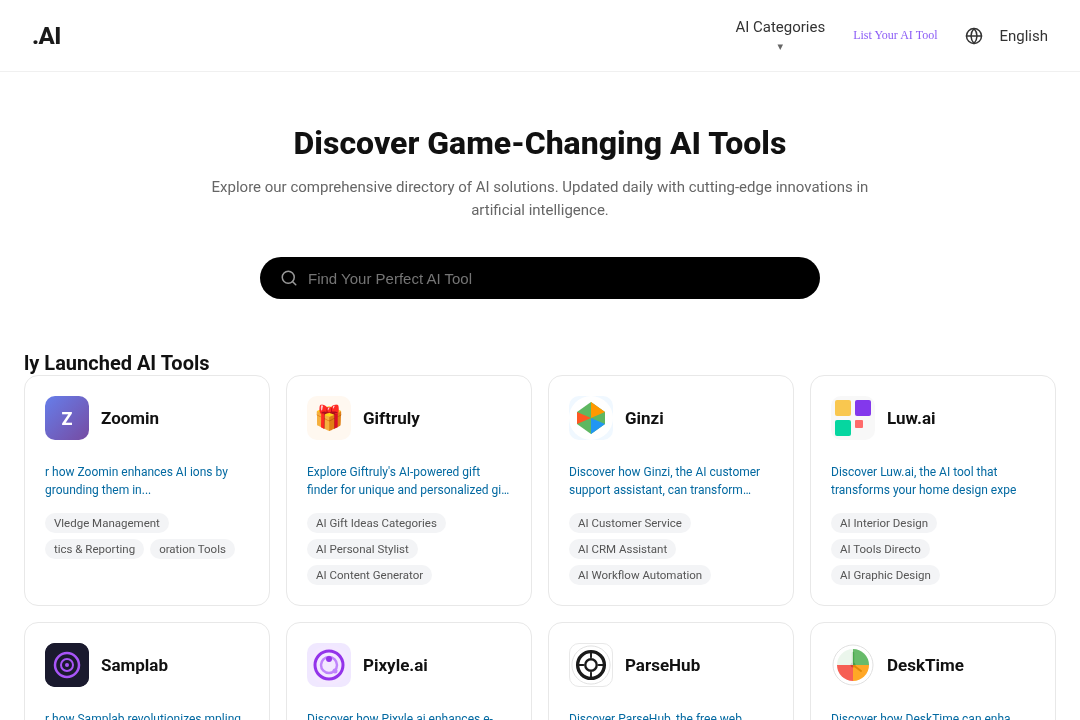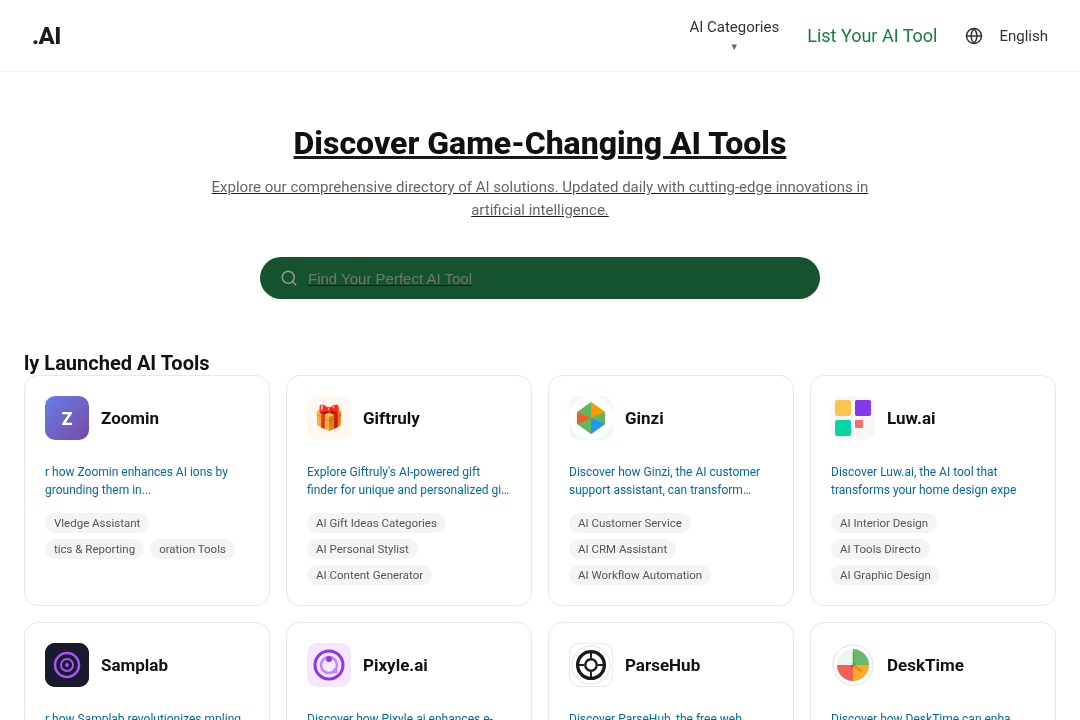--- a/index.html
+++ b/index.html
@@ -39,63 +39,63 @@
       color: #333;
       cursor: pointer;
       white-space: nowrap;
       flex-direction: column;
     }
     .chevron {
       font-size: 11px;
       color: #666;
     }
     .nav-list-tool {
-      font-size: 18px;
-      color: #15803d;
+      font-size: 12px;
+      color: #8b5cf6;
       cursor: pointer;
+      font-family: Liberation Serif, serif;
     }
     .nav-lang {
       display: flex;
       align-items: center;
       gap: 16px;
       font-size: 15px;
       color: #333;
       cursor: pointer;
     }
     .globe-icon {
       width: 18px;
       height: 18px;
     }
 
     
     .hero {
       text-align: center;
       padding: 52px 32px 36px;
       background: #fff;
-      text-decoration: underline;
     }
     .hero-title {
       font-size: 32px;
       font-weight: 800;
       color: #111;
       margin-bottom: 14px;
     }
     .hero-subtitle {
       font-size: 15px;
       color: #666;
       max-width: 680px;
       margin: 0 auto 36px;
       line-height: 1.5;
     }
     .search-bar {
       display: flex;
       align-items: center;
       max-width: 560px;
       margin: 0 auto;
-      background: #14532d;
+      background: #000000;
       border-radius: 28px;
       padding: 12px 20px;
       gap: 10px;
     }
     .search-icon-svg {
       color: #999;
       flex-shrink: 0;
     }
     .search-input {
       border: none;
@@ -231,21 +231,21 @@
 
   <div class="tools-grid">
 
     <div class="tool-card">
       <div class="tool-card-header">
         <div class="tool-logo logo-zoomin">Z</div>
         <span class="tool-name">Zoomin</span>
       </div>
       <p class="tool-desc">r how Zoomin enhances AI ions by grounding them in...</p>
       <div class="tool-tags">
-        <span class="tag">Vledge Assistant</span>
+        <span class="tag">Vledge Management</span>
         <span class="tag">tics &amp; Reporting</span>
         <span class="tag">oration Tools</span>
       </div>
     </div>
 
     <div class="tool-card">
       <div class="tool-card-header">
         <div class="tool-logo logo-giftruly">
           <span class="giftruly-icon">🎁</span>
         </div>

